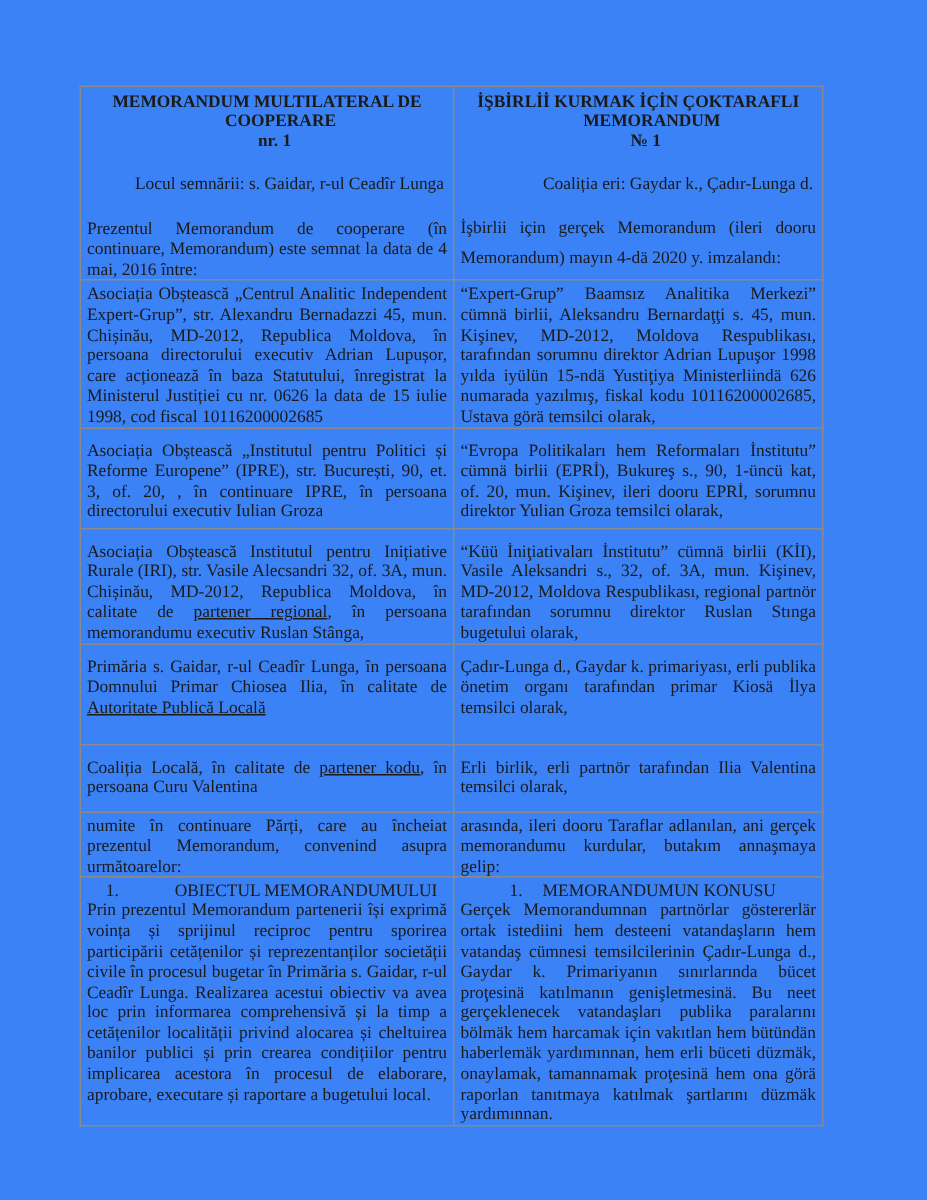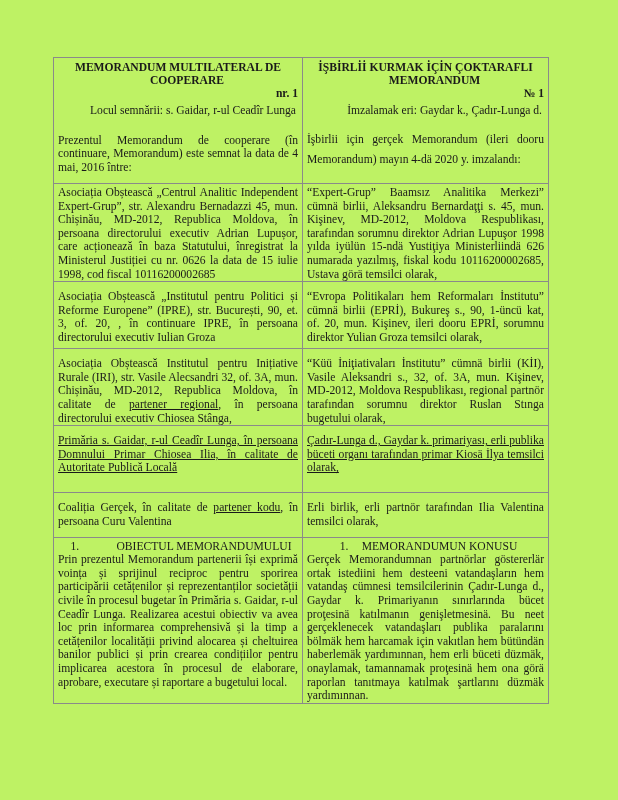--- a/index.html
+++ b/index.html
@@ -12,21 +12,21 @@
       height: 800px;
       position: relative;
       overflow: hidden;
       font-family: "Liberation Serif", "DejaVu Serif", serif;
       color: #1a1a1a;
     }
     .page {
       position: absolute;
       left: 0; top: 0;
       width: 618px; height: 800px;
-      background: #bef264;
+      background: #3b82f6;
     }
     table.memo {
       position: absolute;
       left: 53px;
       top: 57px;
       width: 495px;
       border-collapse: collapse;
       table-layout: fixed;
       font-size: 11.6px;
       line-height: 13.6px;
@@ -42,24 +42,24 @@
     table.memo col.c2 { width: 246px; }
     .title {
       text-align: center;
       font-weight: bold;
       line-height: 13px;
       margin: 0;
       padding-top: 1px;
     }
     .title .l { display: block; }
     .title .l2 { padding-left: 18px; }
-    .title .l3 { padding-left: 10px; text-align: right; }
+    .title .l3 { padding-left: 10px; }
     .place {
       text-align: right;
-      margin-top: 4px;
+      margin-top: 16px;
       margin-bottom: 0;
       padding-right: 2px;
     }
     .intro {
       margin-top: 16px;
       margin-bottom: 0;
       text-align: justify;
     }
     .intro.tr { line-height: 20px; margin-top: 12px; }
     .u { text-decoration: underline; }
@@ -69,21 +69,21 @@
       margin: 0;
       line-height: 13px;
     }
     .sec-head .num { display: inline-block; width: 46px; text-align: left; padding-left: 6px; }
     .sec-head.tr .num { width: 22px; }
     p { margin: 0; }
     .r1 { height: 126px; }
     .r2 { height: 94px; }
     .r3 { height: 67px; }
     .r4 { height: 77px; }
-    .r5 { height: 67px; text-decoration: underline; }
+    .r5 { height: 67px; }
     .r6 { height: 45px; }
     .r7 { height: 40px; }
     .r8 { height: 148px; }
     .pad-top { padding-top: 8px !important; margin-top: 33px; }
   </style>
 </head>
 <body>
 
 <div class="page">
   <table class="memo">
@@ -102,50 +102,54 @@
         </div>
         <p class="place">Locul semnării: s. Gaidar, r-ul Ceadîr Lunga</p>
         <p class="intro">Prezentul Memorandum de cooperare (în continuare, Memorandum) este semnat la data de 4 mai, 2016 între:</p>
       </td>
       <td>
         <div class="title">
           <span class="l">İŞBİRLİİ KURMAK İÇİN ÇOKTARAFLI</span>
           <span class="l l2">MEMORANDUM</span>
           <span class="l l3">№ 1</span>
         </div>
-        <p class="place">İmzalamak eri: Gaydar k., Çadır-Lunga d.</p>
+        <p class="place">Coaliția eri: Gaydar k., Çadır-Lunga d.</p>
         <p class="intro tr">İşbirlii için gerçek Memorandum (ileri dooru Memorandum)  mayın 4-dä 2020 y. imzalandı:</p>
       </td>
     </tr>
 
     <tr class="r2">
       <td>Asociația Obștească „Centrul Analitic Independent Expert-Grup”, str. Alexandru Bernadazzi 45, mun. Chișinău, MD-2012, Republica Moldova, în persoana directorului executiv Adrian Lupușor, care acționează în baza Statutului, înregistrat la Ministerul Justiției cu nr. 0626 la data de 15 iulie 1998, cod fiscal 10116200002685</td>
       <td>“Expert-Grup” Baamsız Analitika Merkezi” cümnä birlii, Aleksandru Bernardaţţi s. 45, mun. Kişinev, MD-2012, Moldova Respublikası, tarafından sorumnu direktor Adrian Lupuşor 1998 yılda iyülün 15-ndä Yustiţiya Ministerliindä 626 numarada yazılmış, fiskal kodu 10116200002685, Ustava görä temsilci olarak,</td>
     </tr>
 
     <tr class="r3">
       <td class="pad-top">Asociația Obștească „Institutul pentru Politici și Reforme Europene” (IPRE), str. București, 90, et. 3, of. 20, , în continuare IPRE, în persoana directorului executiv Iulian Groza</td>
       <td class="pad-top">“Evropa Politikaları hem Reformaları İnstitutu” cümnä birlii (EPRİ),  Bukureş s., 90, 1-üncü kat, of. 20, mun. Kişinev, ileri dooru EPRİ, sorumnu direktor Yulian Groza temsilci olarak,</td>
     </tr>
 
     <tr class="r4">
-      <td class="pad-top"><span>Asociația Obștească Institutul pentru Inițiative Rurale (IRI), str. Vasile Alecsandri 32, of. 3A, mun. Chișinău, MD-2012, Republica Moldova, în calitate de </span><span class="u">partener regional</span><span>, în persoana directorului executiv Chiosea Stânga,</span></td>
+      <td class="pad-top"><span>Asociația Obștească Institutul pentru Inițiative Rurale (IRI), str. Vasile Alecsandri 32, of. 3A, mun. Chișinău, MD-2012, Republica Moldova, în calitate de </span><span class="u">partener regional</span><span>, în persoana memorandumu executiv Ruslan Stânga,</span></td>
       <td class="pad-top">“Küü İniţiativaları İnstitutu” cümnä birlii (KİI), Vasile Aleksandri s., 32, of. 3A, mun. Kişinev, MD-2012, Moldova Respublikası, regional partnör tarafından sorumnu direktor Ruslan Stınga bugetului olarak,</td>
     </tr>
 
     <tr class="r5">
       <td class="pad-top"><span>Primăria s. Gaidar, r-ul Ceadîr Lunga, în persoana Domnului Primar Chiosea Ilia, în calitate de </span><span class="u">Autoritate Publică Locală</span></td>
-      <td class="pad-top">Çadır-Lunga d., Gaydar k. primariyası, erli publika büceti organı   tarafından primar Kiosä   İlya temsilci olarak,</td>
+      <td class="pad-top">Çadır-Lunga d., Gaydar k. primariyası, erli publika önetim organı   tarafından primar Kiosä   İlya temsilci olarak,</td>
     </tr>
 
     <tr class="r6">
-      <td class="pad-top"><span>Coaliția Gerçek, în calitate de </span><span class="u">partener kodu</span><span>, în persoana Curu Valentina</span></td>
+      <td class="pad-top"><span>Coaliția Locală, în calitate de </span><span class="u">partener kodu</span><span>, în persoana Curu Valentina</span></td>
       <td class="pad-top">Erli birlik, erli partnör tarafından Ilia Valentina temsilci olarak,</td>
     </tr>
 
+    <tr class="r7">
+      <td>numite în continuare Părți, care au încheiat prezentul Memorandum, convenind asupra următoarelor:</td>
+      <td>arasında, ileri dooru Taraflar adlanılan, ani  gerçek memorandumu kurdular, butakım annaşmaya gelip:</td>
+    </tr>
 
     <tr class="r8">
       <td>
         <p class="sec-head"><span class="num">1.</span><span>OBIECTUL MEMORANDUMULUI</span></p>
         <p>Prin prezentul Memorandum partenerii își exprimă voința și sprijinul reciproc pentru sporirea participării cetățenilor și reprezentanților societății civile în procesul bugetar în Primăria s. Gaidar, r-ul Ceadîr Lunga. Realizarea acestui obiectiv va avea loc prin informarea comprehensivă și la timp a cetățenilor localității privind alocarea și cheltuirea banilor publici și prin crearea condițiilor pentru implicarea acestora în procesul de elaborare, aprobare, executare și raportare a bugetului local.</p>
       </td>
       <td>
         <p class="sec-head tr"><span class="num">1.</span><span>MEMORANDUMUN  KONUSU</span></p>
         <p>Gerçek Memorandumnan partnörlar göstererlär ortak istediini hem desteeni vatandaşların hem vatandaş cümnesi temsilcilerinin Çadır-Lunga d., Gaydar k.  Primariyanın sınırlarında bücet proţesinä katılmanın genişletmesinä. Bu neet gerçeklenecek vatandaşları publika paralarını bölmäk hem harcamak için vakıtlan hem bütündän haberlemäk yardımınnan, hem erli büceti düzmäk, onaylamak, tamannamak proţesinä hem ona görä raporlan tanıtmaya katılmak şartlarını düzmäk  yardımınnan.</p>
       </td>

